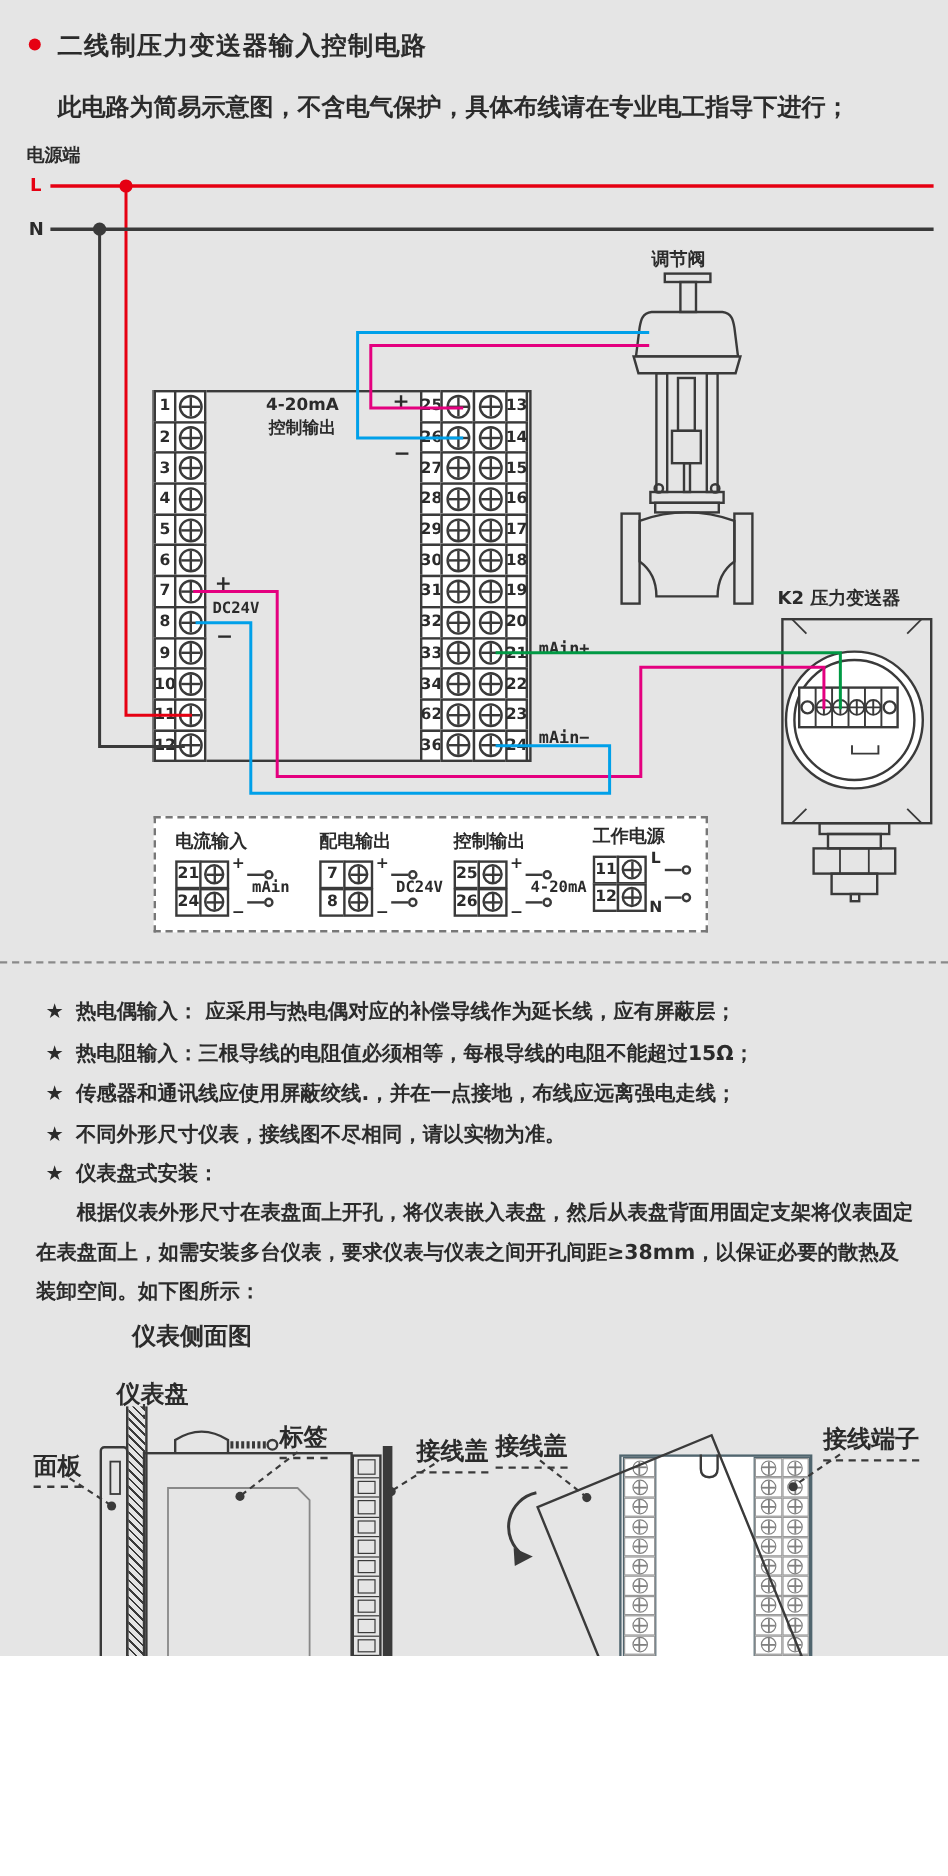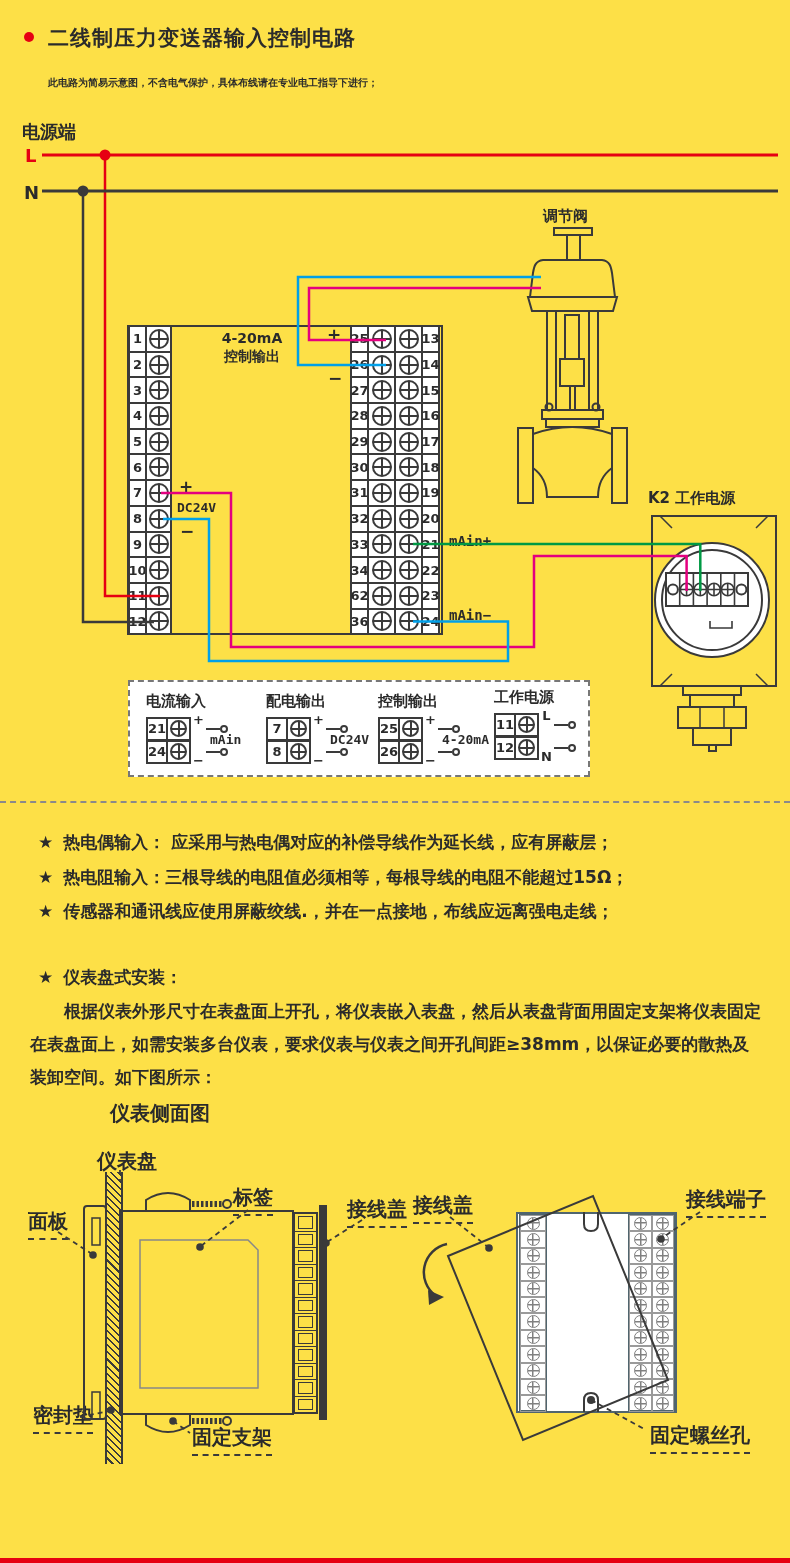--- a/index.html
+++ b/index.html
@@ -1,28 +1,28 @@
 <!DOCTYPE html>
 <html><head>
 <meta charset="utf-8">
 <style>
   *{box-sizing:border-box;margin:0;padding:0}
   html,body{background:#fff}
   body{font-family:"DejaVu Sans",sans-serif;color:#2b2b2b}
-  #page{position:relative;width:790px;height:1563px;background:#fde047;overflow:hidden}
+  #page{position:relative;width:790px;height:1380px;background:#e5e5e5;overflow:hidden}
   .abs{position:absolute}
   svg{position:absolute;left:0;pointer-events:none}
 
   
   .bullet{width:10px;height:10px;border-radius:50%;background:#e60012}
   .title{font-size:21px;font-weight:bold;letter-spacing:1px}
-  .subtitle{font-size:10px;font-weight:bold}
-
-  
-  .plabel{font-size:18px;font-weight:bold}
+  .subtitle{font-size:20px;font-weight:bold}
+
+  
+  .plabel{font-size:15px;font-weight:bold}
   .red{color:#e60012}
 
   
   .strip{position:absolute}
   .trow{display:flex;height:27.7px;align-items:stretch}
   .trow + .trow{margin-top:-2px}
   .tnum{width:19px;border:2px solid #3a3a3a;background:#fff;display:flex;align-items:center;justify-content:center;
         font-size:13px;font-weight:bold}
   .tcell{width:27px;border:2px solid #3a3a3a;background:#fff;margin-left:-2px;display:flex;align-items:center;justify-content:center}
   .rgrp .tcell{width:29px}
@@ -305,21 +305,21 @@
   <div class="dlab" style="left:196px;top:330px;width:112px;text-align:center">4-20mA</div>
   <div class="dlab" style="left:196px;top:348px;width:112px;text-align:center">控制输出</div>
   <span class="sign" style="left:327px;top:325px">+</span>
   <span class="sign" style="left:328px;top:368px">−</span>
   <span class="sign" style="left:179px;top:477px">+</span>
   <span class="dlab mono" style="left:177px;top:500px;font-size:13px">DC24V</span>
   <span class="sign" style="left:180px;top:521px">−</span>
   <span class="dlab mono" style="left:449px;top:533px">mAin+</span>
   <span class="dlab mono" style="left:449px;top:607px">mAin−</span>
   <div class="complab" style="left:543px;top:207px">调节阀</div>
-  <div class="complab" style="left:648px;top:489px">K2 工作电源</div>
+  <div class="complab" style="left:648px;top:489px">K2 压力变送器</div>
 
   <span class="txpol" style="left:680px;top:605px">+</span>
   <span class="txpol" style="left:693px;top:605px">−</span>
   <span class="txpol" style="left:707px;top:605px">+</span>
   <span class="txpol" style="left:721px;top:605px">−</span>
   <span class="txab" style="left:680px;top:618px">A</span>
   <span class="txab" style="left:693px;top:618px">B</span>
   <span class="txab" style="left:714px;top:615px">A</span>
 
   <div class="legendbox" style="left:128px;top:680px;width:462px;height:97px">
@@ -474,20 +474,21 @@
     <path d="M161,493 H231 V647 H534 V556 H686.6 V591" stroke="#e4007f" stroke-width="2.5" fill="none"></path>
     <path d="M163,519 H209 V661 H508 V621.5 H413" stroke="#00a0e9" stroke-width="2.5" fill="none"></path>
     <path d="M413,544 H700.3 V591" stroke="#009944" stroke-width="2.5" fill="none"></path>
   </svg>
 
   <div class="dashsep" style="left:0;top:801px"></div>
 
   <div class="note-line" style="top:831px"><span class="star">★</span><span>热电偶输入： 应采用与热电偶对应的补偿导线作为延长线，应有屏蔽层；</span></div>
   <div class="note-line" style="top:866px"><span class="star">★</span><span>热电阻输入：三根导线的电阻值必须相等，每根导线的电阻不能超过15Ω；</span></div>
   <div class="note-line" style="top:900px"><span class="star">★</span><span>传感器和通讯线应使用屏蔽绞线.，并在一点接地，布线应远离强电走线；</span></div>
+  <div class="note-line" style="top:934px"><span class="star">★</span><span>不同外形尺寸仪表，接线图不尽相同，请以实物为准。</span></div>
   <div class="note-line" style="top:966px"><span class="star">★</span><span>仪表盘式安装：</span></div>
   <div class="para" style="top:995px">根据仪表外形尺寸在表盘面上开孔，将仪表嵌入表盘，然后从表盘背面用固定支架将仪表固定在表盘面上，如需安装多台仪表，要求仪表与仪表之间开孔间距≥38mm，以保证必要的散热及装卸空间。如下图所示：</div>
 
   <div class="fig-heading" style="left:110px;top:1100px">仪表侧面图</div>
 
   <div class="hatch" style="left:105px;top:1172px;width:18px;height:292px"></div>
   <div class="sidecol" style="left:293px;top:1212px;width:25px;height:202px">
       <i class="tc"></i>
       <i class="tc"></i>
       <i class="tc"></i>

